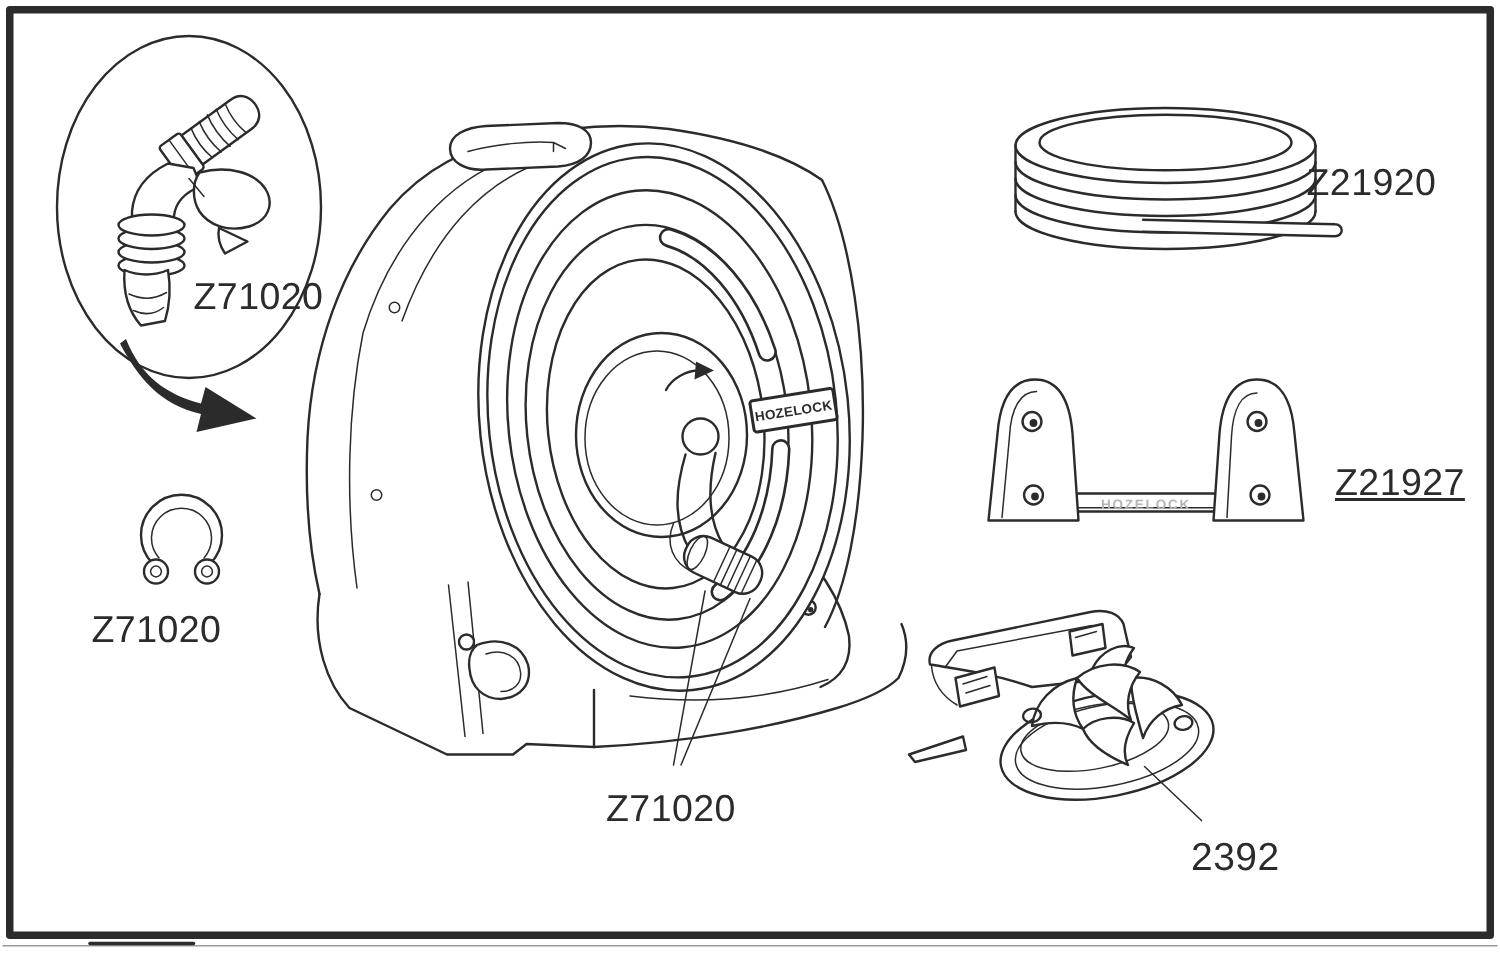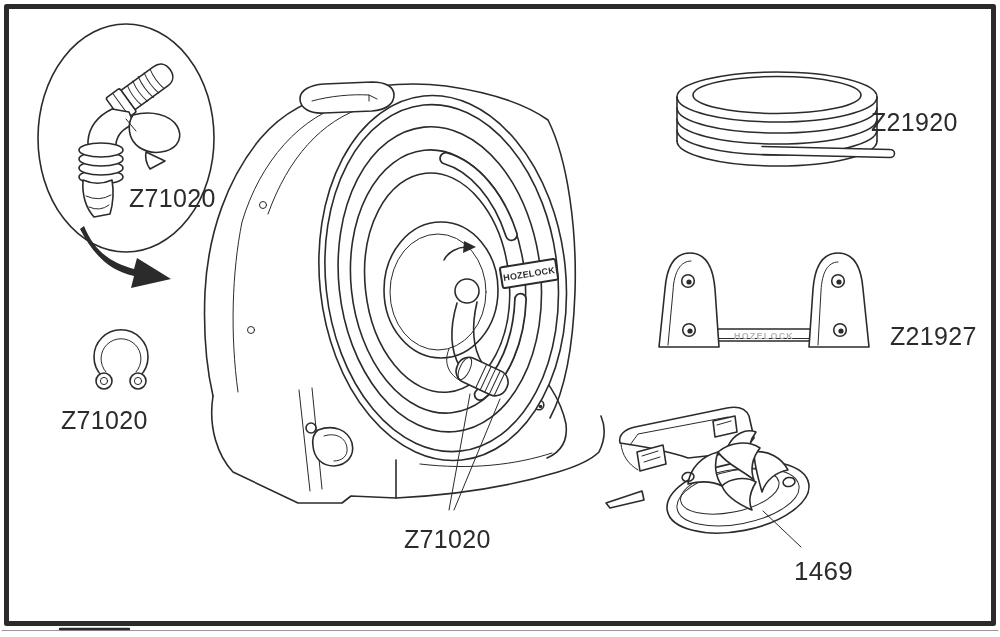--- a/index.html
+++ b/index.html
@@ -218,19 +218,19 @@
         <path class="thin" d="M717,425 L731,421"></path>
       </g>
       <line class="thin" x1="763" y1="511" x2="801" y2="547"></line>
     </g>
   </svg>
 
   <div class="part-label" style="left:129px; top:170px;">Z71020</div>
   <div class="part-label" style="left:61px; top:392px;">Z71020</div>
   <div class="part-label" style="left:404px; top:511px;">Z71020</div>
   <div class="part-label" style="left:871px; top:94px;">Z21920</div>
-  <div class="part-label" style="left:890px; top:308px;">Z21927</div>
-  <div class="part-label" style="left:794px; top:542px; font-size:26px;">1469</div>
+  <div class="part-label" style="left:890px; top:294px;text-decoration:underline;">Z21927</div>
+  <div class="part-label" style="left:794px; top:542px; font-size:26px;">2392</div>
 
   <div class="reel-badge">HOZELOCK</div>
   <div class="bracket-brand">HOZELOCK</div>
 
 </div>
 
 </body></html>

